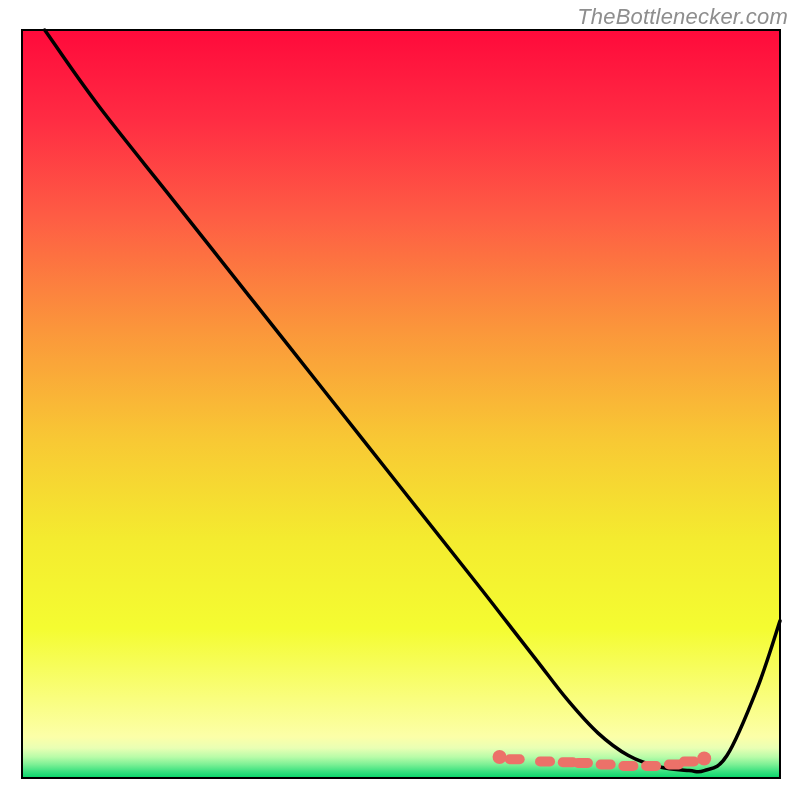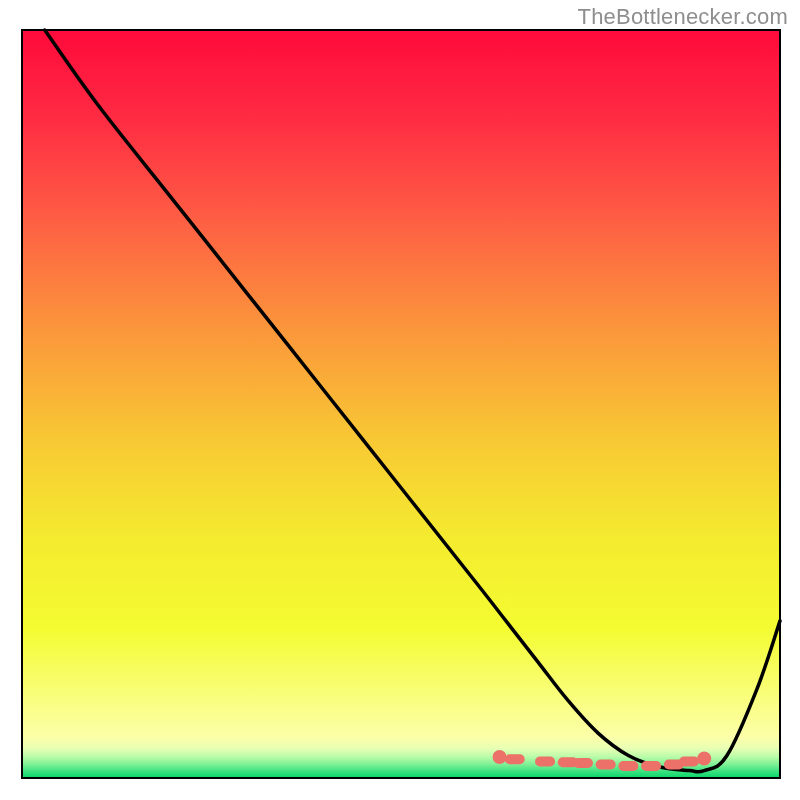--- a/index.html
+++ b/index.html
@@ -8,20 +8,21 @@
     width: 800px;
     height: 800px;
     background: #ffffff;
     overflow: hidden;
     font-family: Arial, Helvetica, sans-serif;
   }
   .stage {
     position: relative;
     width: 800px;
     height: 800px;
+    font-style: italic;
   }
   .attribution {
     position: absolute;
     top: 4px;
     right: 12px;
     color: #8e8e8e;
     font-size: 22px;
     letter-spacing: 0.2px;
     font-weight: 400;
     user-select: none;

